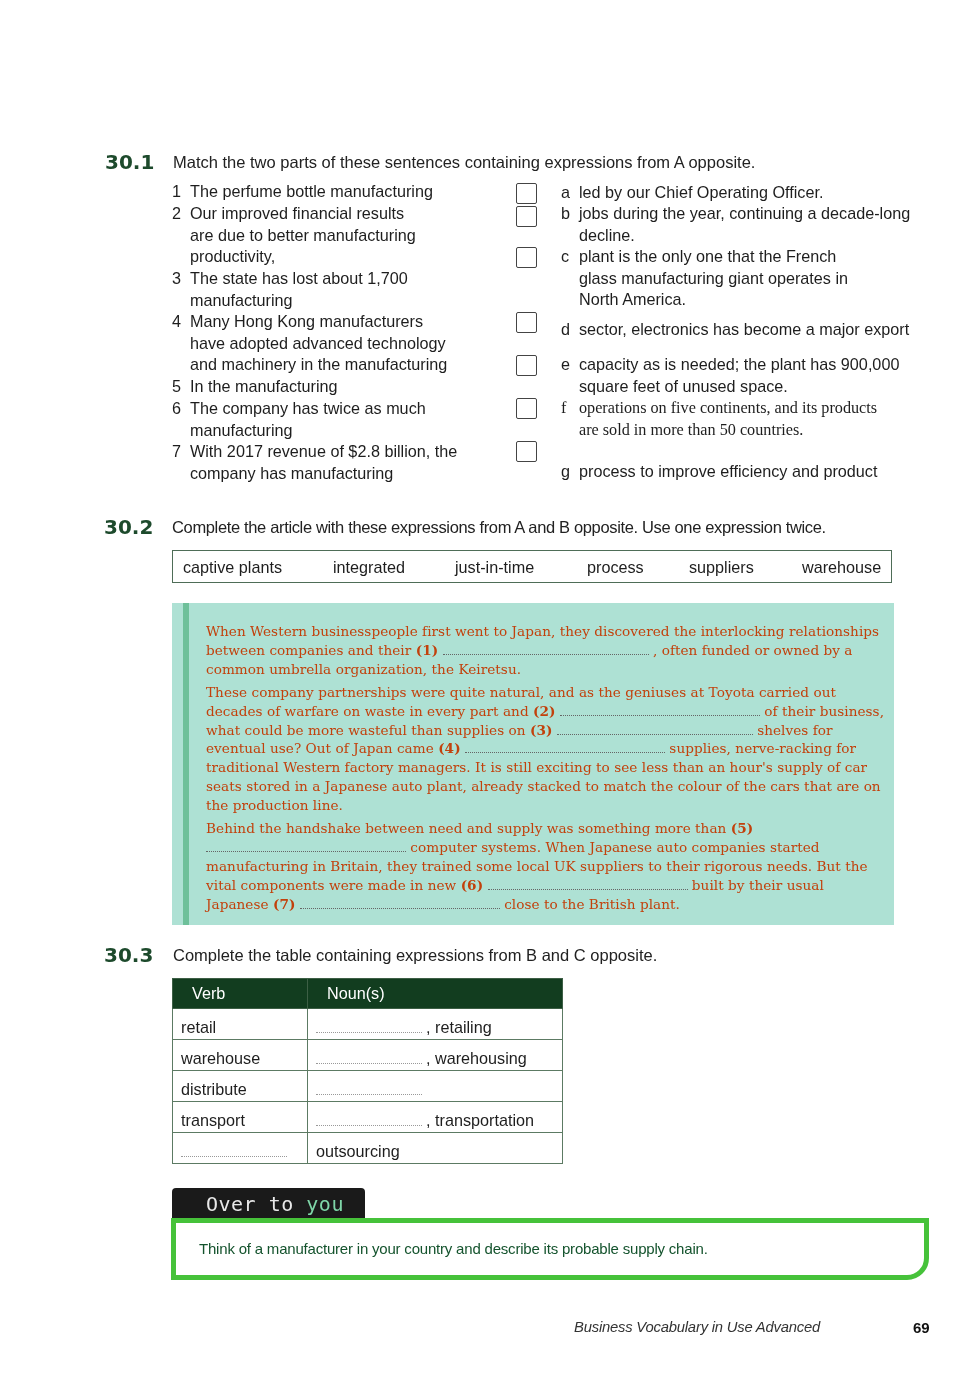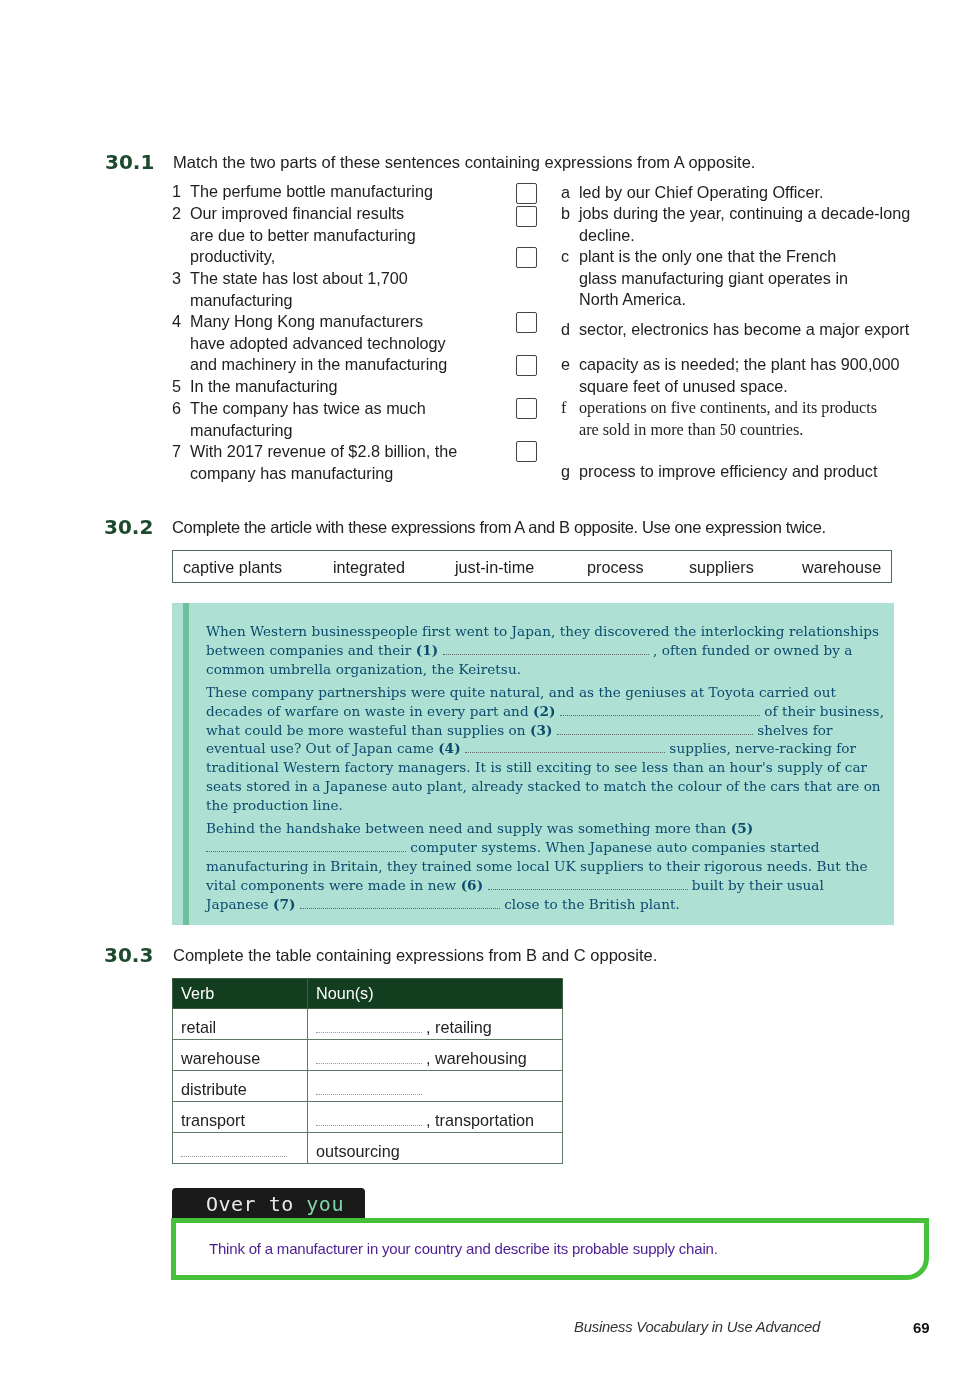--- a/index.html
+++ b/index.html
@@ -20,38 +20,38 @@
   .right-item .l { display: inline-block; width: 18px; }
   .right-item .cont { padding-left: 18px; }
 
   
   .wordbox { position: absolute; left: 172px; top: 550px; width: 720px; height: 33px; border: 1.5px solid #4e6d57; box-sizing: border-box; display: flex; align-items: center; font-size: 16.2px; }
   .wordbox span { position: absolute; top: 7px; }
 
   
   .article { position: absolute; left: 172px; top: 603px; width: 722px; height: 322px; background: #aee1d4; }
   .article .bar { position: absolute; left: 11px; top: 0; width: 6px; height: 100%; background: #6ec09a; }
-  .article .txt { position: absolute; left: 34px; top: 19px; width: 680px; font-family: "DejaVu Serif", serif; font-size: 13.6px; line-height: 18.9px; color: #0c4a6e; letter-spacing: 0.05px; }
+  .article .txt { position: absolute; left: 34px; top: 19px; width: 680px; font-family: "DejaVu Serif", serif; font-size: 13.6px; line-height: 18.9px; color: #c2410c; letter-spacing: 0.05px; }
   .article p { margin: 0 0 4px 0; }
   .blank { display: inline-block; border-bottom: 1px dotted #666; height: 12px; vertical-align: baseline; }
   b.gap { font-weight: bold; }
 
   
   table.vt { position: absolute; left: 172px; top: 978px; border-collapse: collapse; font-size: 16.2px; }
-  table.vt th { background: #123d1f; color: #fff; font-weight: normal; text-align: left; height: 29px; padding: 0 8px; border: 1px solid #3d5f45; }
+  table.vt th { background: #123d1f; color: #fff; font-weight: normal; text-align: left; height: 29px; padding: 0 19px; border: 1px solid #3d5f45; }
   table.vt td { height: 28px; padding: 0 8px; border: 1.2px solid #5c7a63; vertical-align: bottom; padding-bottom: 2px; }
   table.vt td.c1 { width: 118px; }
   table.vt td.c2 { width: 238px; }
   .tblank { display: inline-block; width: 106px; border-bottom: 1px dotted #999; height: 10px; margin-right: 4px; }
 
   
   .otyl { position: absolute; left: 172px; top: 1188px; width: 193px; height: 32px; background: #1a1a1a; border-radius: 4px 4px 0 0; font-family: "DejaVu Sans Mono", monospace; font-size: 20px; color: #e9e9e9; line-height: 32px; padding-left: 34px; box-sizing: border-box; letter-spacing: 0.5px; }
   .otyl .you { color: #7fd6a8; }
   .otyb { position: absolute; left: 171px; top: 1218px; width: 758px; height: 62px; border: 5px solid #46c23a; border-radius: 0 0 22px 0; box-sizing: border-box; background: #fff; }
-  .otyb span { position: absolute; left: 33px; top: 17px; font-size: 15px; color: #4c1d95; letter-spacing: -0.2px; }
+  .otyb span { position: absolute; left: 23px; top: 17px; font-size: 15px; color: #14532d; letter-spacing: -0.2px; }
 
   .footer-title { position: absolute; left: 574px; top: 1319px; font-style: italic; font-size: 14.8px; color: #333; letter-spacing: -0.2px; }
   .footer-page { position: absolute; left: 913px; top: 1319px; font-weight: bold; font-size: 15px; color: #111; }
 </style>
 </head>
 <body>
 
 <div class="abs ex-num" style="left:105px; top:150px;">30.1</div>
 <div class="abs ex-instr" style="left:173px; top:153px;">Match the two parts of these sentences containing expressions from A opposite.</div>
 

